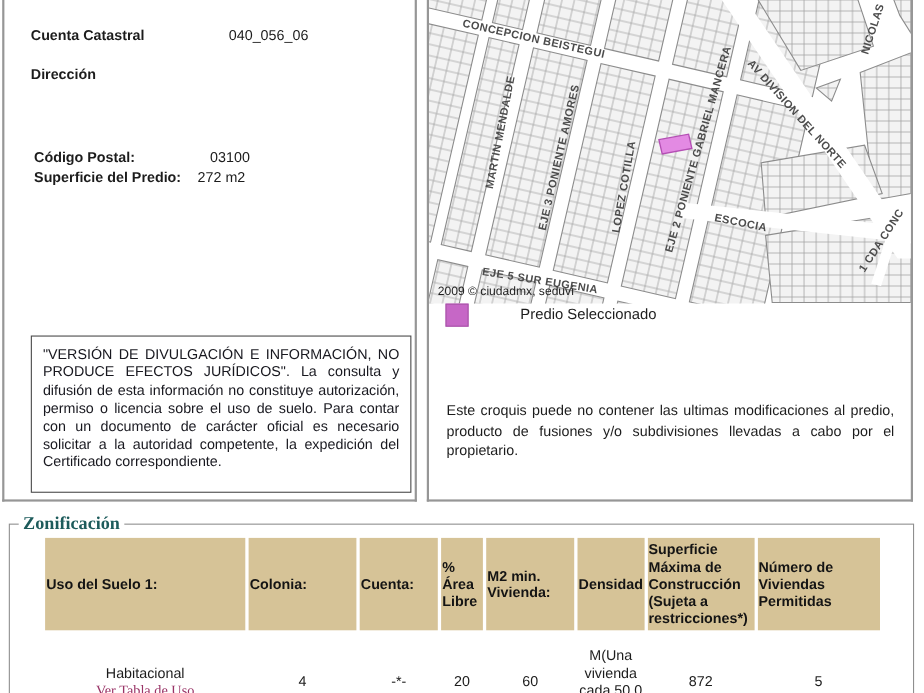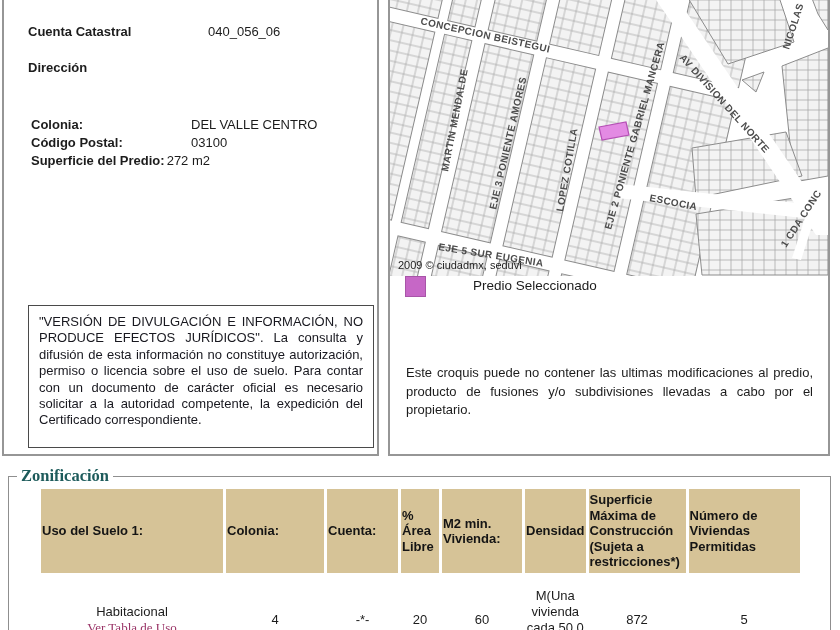--- a/index.html
+++ b/index.html
@@ -52,28 +52,25 @@
 </head>
 <body>
 
 <div id="left-panel" class="panel">
   <div class="info-row" style="top:24px;">
     <span class="lbl cc-lbl">Cuenta Catastral</span><span class="val">040_056_06</span>
   </div>
   <div class="info-row" style="top:60px;">
     <span class="lbl">Dirección</span>
   </div>
-  <div class="info-row" style="top:117px;left:27px;">
-    <span class="lbl addr-lbl">Colonia:</span><span class="val">DEL VALLE CENTRO</span>
-  </div>
   <div class="info-row" style="top:135px;left:27px;">
     <span class="lbl addr-lbl">Código Postal:</span><span class="val">03100</span>
   </div>
   <div class="info-row" style="top:153px;left:27px;">
-    <span class="lbl" style="margin-right:2px;">Superficie del Predio:</span><span class="val">272 m2</span>
+    <span class="lbl" style="margin-right:15px;">Superficie del Predio:</span><span class="val">272 m2</span>
   </div>
   <div id="disclaimer-box">"VERSIÓN DE DIVULGACIÓN E INFORMACIÓN, NO PRODUCE EFECTOS JURÍDICOS". La consulta y difusión de esta información no constituye autorización, permiso o licencia sobre el uso de suelo. Para contar con un documento de carácter oficial es necesario solicitar a la autoridad competente, la expedición del Certificado correspondiente.</div>
 </div>
 
 <div id="map-panel" class="panel">
   <svg id="map-svg" width="438" height="276" viewBox="0 0 438 276">
     <defs>
       <pattern id="lots" width="11" height="10" patternUnits="userSpaceOnUse">
         <rect x="0" y="0" width="11" height="10" fill="#f3f3f3" stroke="#a2a2a2" stroke-width="0.7"></rect>
       </pattern>

